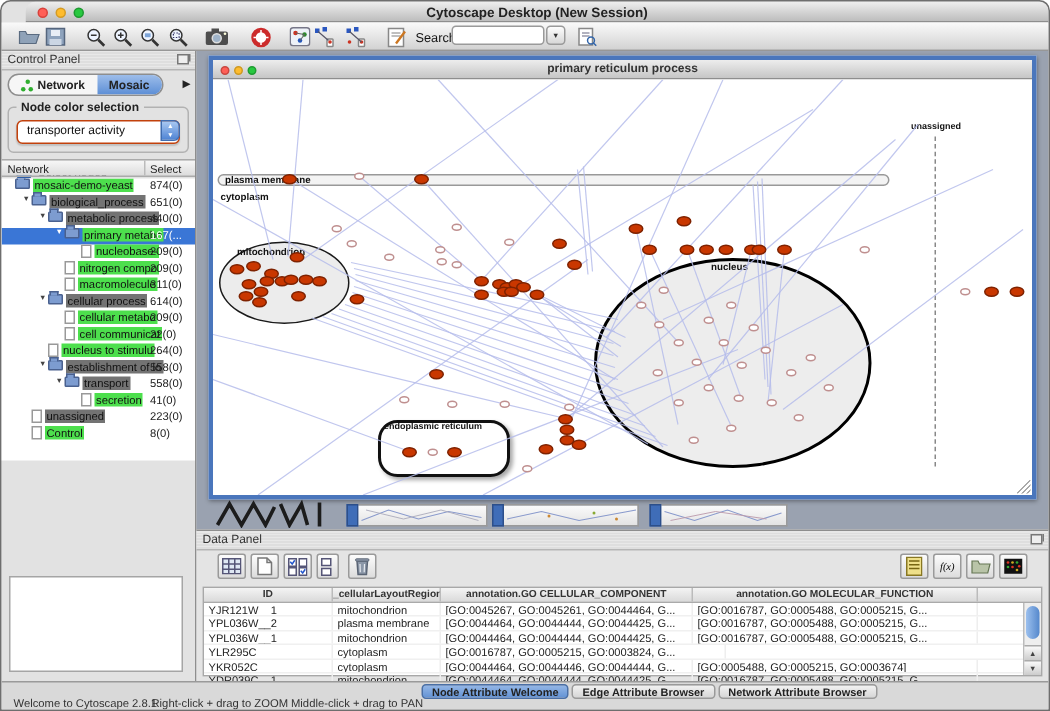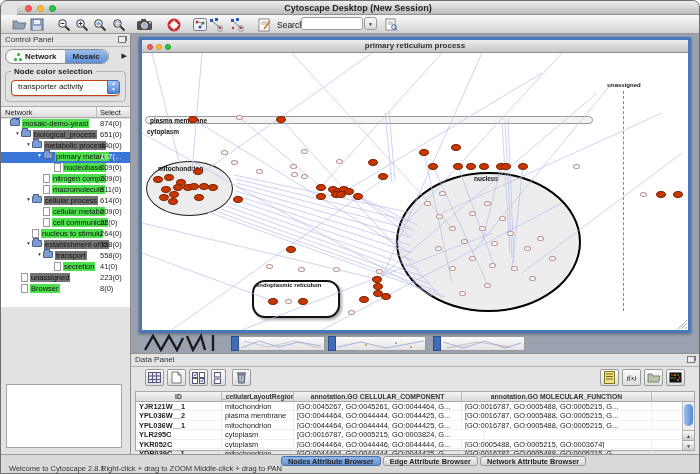--- a/index.html
+++ b/index.html
@@ -98,21 +98,21 @@
 
   
   .dp-toolbar{position:absolute;left:0;top:13px;right:0;height:23px}
   .dbtn{position:absolute;top:2px;width:19px;height:17px;background:linear-gradient(#fcfcfc,#dcdcdc);border:1px solid #9a9a9a;border-radius:2px;display:flex;align-items:center;justify-content:center;font-size:7px}
   .dp-table{position:absolute;left:4px;right:4px;top:37px;bottom:3px;background:#fff;border:1px solid #a8a8a8}
   .dthead{position:relative;height:10px;background:linear-gradient(#f4f4f4,#dadada);border-bottom:1px solid #aaa;display:flex}
   .dthead span{font-size:6.8px;font-weight:bold;color:#333;text-align:center;border-right:1px solid #bbb;overflow:hidden;white-space:nowrap;padding-top:1px}
   .drow{display:flex;height:9.4px;border-bottom:1px solid #f0f0f0}
   .drow span{font-size:7.4px;color:#222;white-space:nowrap;overflow:hidden;padding:0 3px;border-right:1px solid #eee}
   .c0{width:86px;flex:none}.c1{width:72px;flex:none}.c2{width:168px;flex:none}.c3{width:190px;flex:none}
-  .drow .c0{font-weight:bold}
+  .drow .c0{font-weight:normal}
   .vsb{position:absolute;right:0;top:10px;bottom:0;width:12px;background:#eee;border-left:1px solid #bbb}
   .vsb .thumbv{position:absolute;left:1px;right:1px;top:2px;height:22px;border-radius:5px;background:linear-gradient(90deg,#9cc0ee,#5588cc)}
   .vsb .btn{position:absolute;left:0;right:0;height:10px;background:linear-gradient(#fafafa,#ccc);border-top:1px solid #aaa;font-size:5px;color:#444;text-align:center;line-height:10px}
   .vsb .up{bottom:10px}.vsb .dn{bottom:0}
 
   
   .bottombar{position:absolute;left:0;bottom:0;right:0;height:19px;background:#d9d9d9;border-top:1px solid #9a9a9a}
   .btabs{position:absolute;left:280px;top:1px;display:flex;gap:2px}
   .btab{height:10px;padding:0 6px;font-size:7.3px;font-weight:bold;color:#222;background:linear-gradient(#f2f2f2,#d6d6d6);border:1px solid #9a9a9a;border-radius:3px;line-height:9px}
   .btab.sel{background:linear-gradient(#93b6e6,#6493d4);border-color:#4a6fa5}
@@ -381,21 +381,21 @@
               <span class="ind" style="width: 13px;"></span>
               <span class="arr"></span>
               <span class="file"></span>
               <span class="chip chip-red">unassigned</span>
               <span class="val">223(0)</span>
             </div>
             <div class="trow">
               <span class="ind" style="width: 13px;"></span>
               <span class="arr"></span>
               <span class="file"></span>
-              <span class="chip chip-green">Browser</span>
+              <span class="chip chip-green">Control</span>
               <span class="val">8(0)</span>
             </div>
           </div>
         <div class="birdseye"></div>
       </div>
     </div>
 
     <div class="rightcol">
       <div class="desktop">
         <div class="netwin">
@@ -706,21 +706,21 @@
             <div class="btn up">▲</div>
             <div class="btn dn">▼</div>
           </div>
         </div>
       </div>
     </div>
   </div>
 
   <div class="bottombar">
     <div class="btabs" id="btabs">
-        <div class="btab sel">Nodes Attribute Browser</div>
+        <div class="btab sel">Node Attribute Welcome</div>
         <div class="btab">Edge Attribute Browser</div>
         <div class="btab">Network Attribute Browser</div>
       </div>
     <span class="statustext" style="left:8px">Welcome to Cytoscape 2.8.1</span>
     <span class="statustext" style="left:100px">Right-click + drag to ZOOM</span>
     <span class="statustext" style="left:193px">Middle-click + drag to PAN</span>
   </div>
 
 </div>
 

